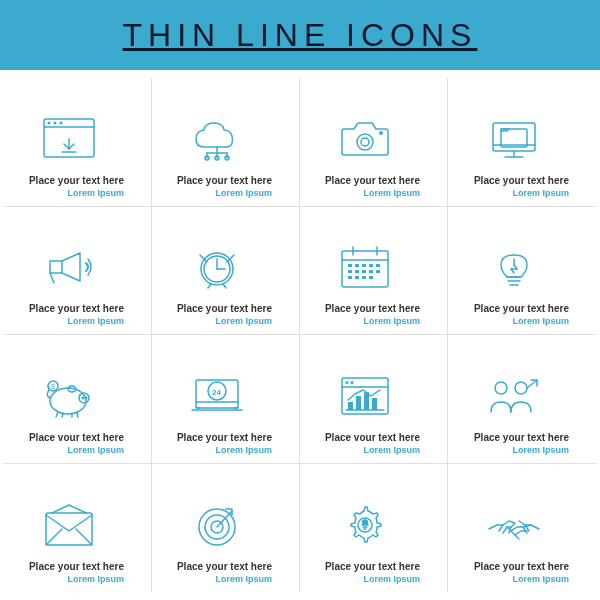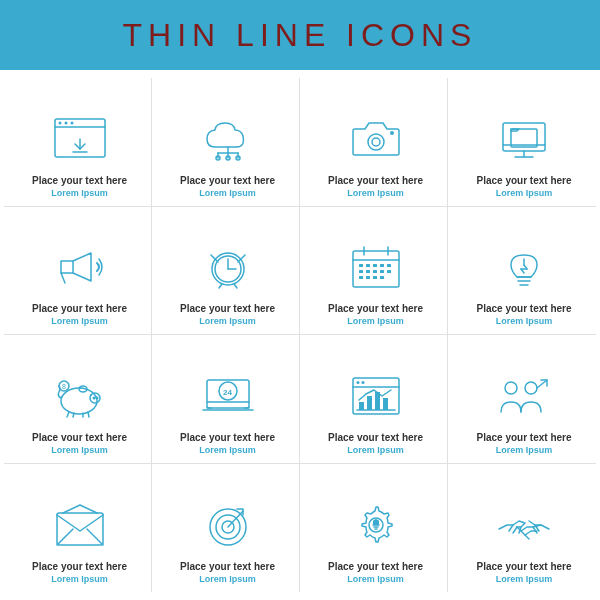--- a/index.html
+++ b/index.html
@@ -12,40 +12,41 @@
     }
     .header {
       background: #3aabcf;
       width: 100%;
       height: 70px;
       display: flex;
       align-items: center;
       justify-content: center;
     }
     .header-title {
-      color: #7f1d1d;
+      color: #0f172a;
       font-size: 32px;
       font-weight: 300;
       letter-spacing: 6px;
       text-transform: uppercase;
+      text-decoration: underline;
     }
     .grid-container {
       display: grid;
       grid-template-columns: repeat(4, 1fr);
       grid-template-rows: repeat(4, 1fr);
       width: 100%;
       height: 530px;
       padding: 8px 4px;
     }
     .grid-item {
       display: flex;
       flex-direction: column;
-      align-items: center;
+      align-items: flex-end;
       justify-content: flex-end;
-      padding: 6px 6px 8px 10px;
+      padding: 6px 27px 8px 10px;
       border-right: 1px solid #e0e0e0;
       border-bottom: 1px solid #e0e0e0;
     }
     .grid-item:nth-child(4n) { border-right: none; }
     .grid-item:nth-child(n+13) { border-bottom: none; }
     .icon-area {
       width: 100%;
       display: flex;
       align-items: center;
       justify-content: center;

